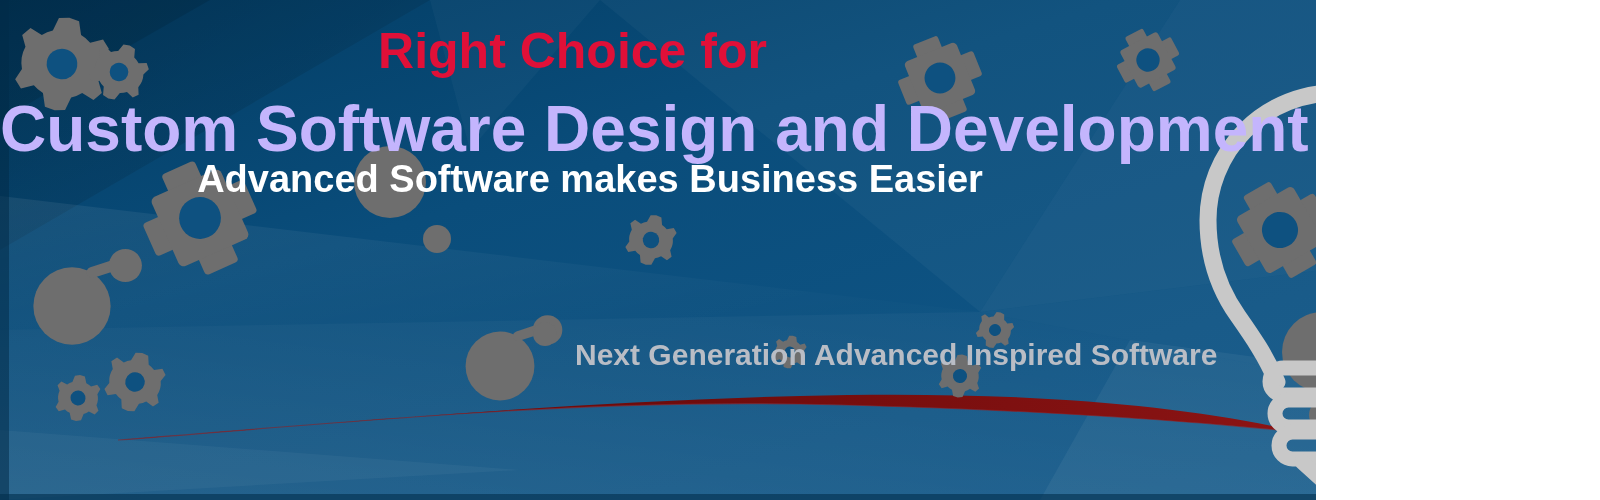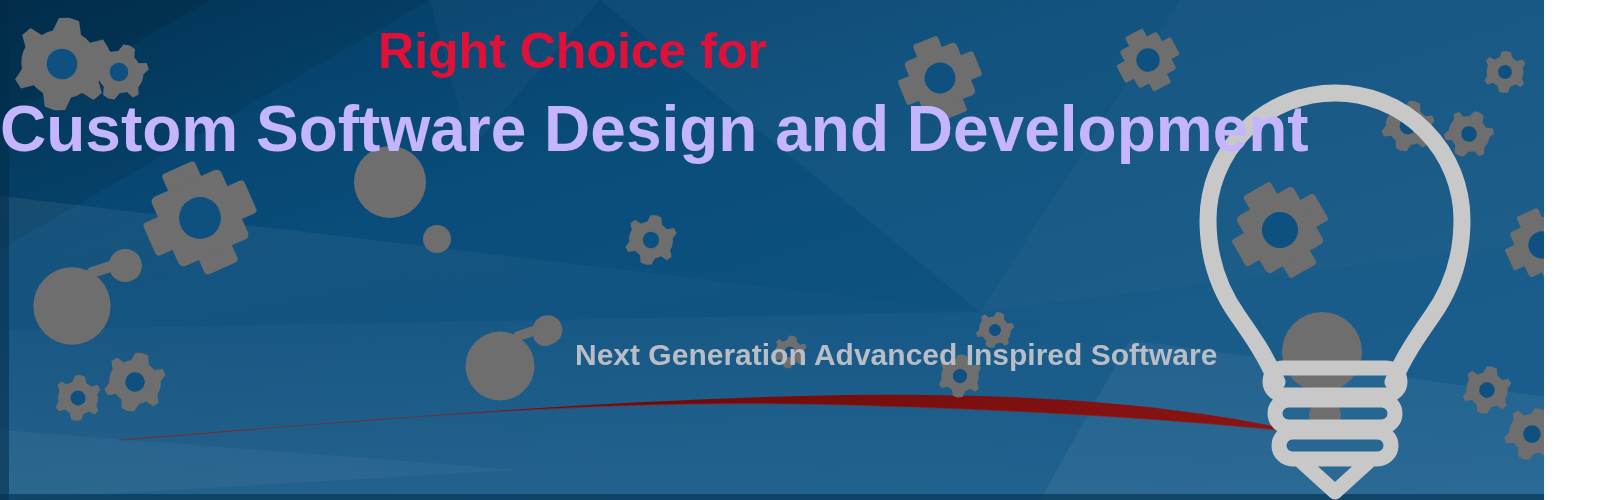--- a/index.html
+++ b/index.html
@@ -5,21 +5,21 @@
   html, body {
     margin: 0;
     padding: 0;
     background: #ffffff;
   }
   body {
     font-family: "Liberation Sans", sans-serif;
   }
   #banner {
     position: relative;
-    width: 1544px;
+    width: 1316px;
     height: 500px;
     overflow: hidden;
     background: #0e5180;
   }
   #bg-svg, #decor-svg, #bulb-svg {
     position: absolute;
     left: 0;
     top: 0;
     width: 1600px;
     height: 500px;
@@ -286,16 +286,17 @@
       <rect x="1275" y="400" width="120" height="27" rx="13.5" stroke-width="15"></rect>
       <rect x="1279" y="432" width="112" height="27" rx="13.5" stroke-width="15"></rect>
 
       <path d="M 1302,462 L 1335,492 L 1368,462" stroke-width="15"></path>
     </g>
   </svg>
 
   <div class="text-layer">
     <div class="eyebrow">Right Choice for</div>
     <div class="headline">Custom Software Design and Development</div>
+    <div class="subheadline">Advanced Software makes Business Easier</div>
     <div class="tagline">Next Generation Advanced Inspired Software</div>
   </div>
 
 </div>
 
 </body></html>

